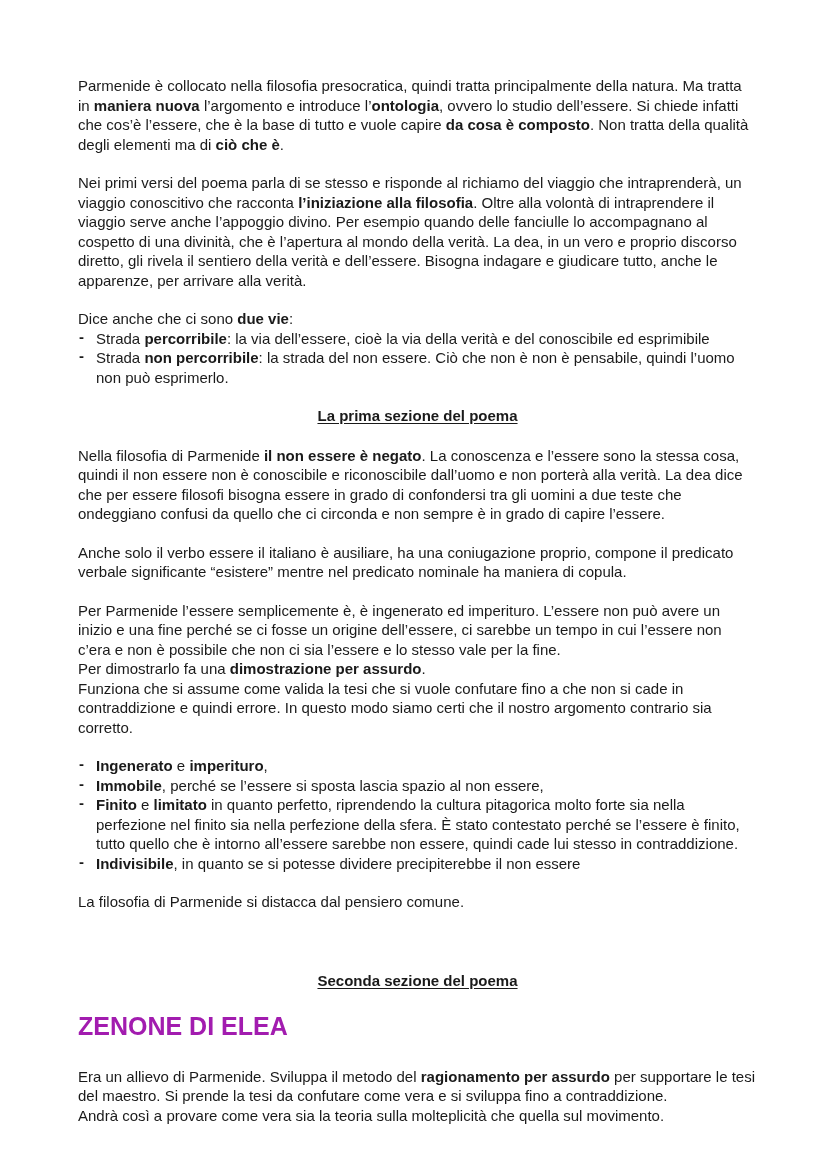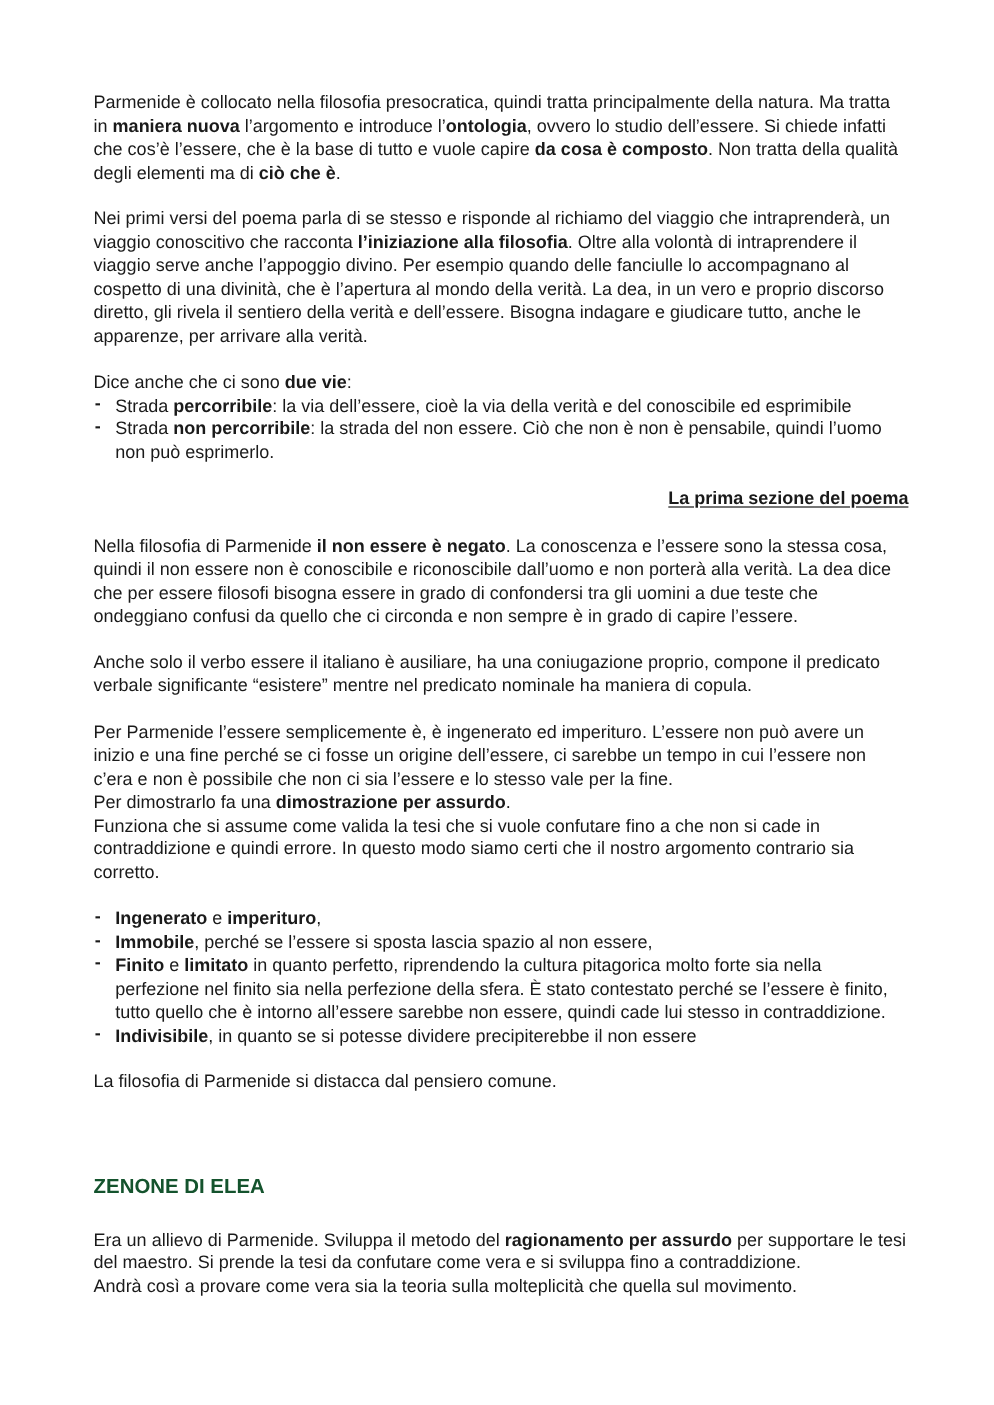--- a/index.html
+++ b/index.html
@@ -46,32 +46,32 @@
   }
   ul.bullets .li-text {
     flex: 1;
   }
   .b {
     font-weight: bold;
     margin-top: 38px;
   }
   p.section-heading {
     margin: 0 0 20px 0;
-    text-align: right;
+    text-align: center;
     font-weight: bold;
   }
   p.section-heading .u {
     text-decoration: underline;
     text-underline-offset: 2px;
   }
   h1.doc-h1 {
-    font-size: 17px;
+    font-size: 25px;
     font-weight: bold;
     margin: 7px 0 24px 0;
-    color: #14532d;
+    color: #a21caf;
   }
   .spacer {
     width: 100%;
   }
 </style>
 </head>
 <body>
 
 <main class="page">
   <article class="doc">
@@ -105,16 +105,17 @@
           <span class="dash">-</span>
           <span class="li-text"><span class="b">Finito</span><span> e </span><span class="b">limitato</span><span> in quanto perfetto, riprendendo la cultura pitagorica molto forte sia nella perfezione nel finito sia nella perfezione della sfera. È stato contestato perché se l’essere è finito, tutto quello che è intorno all’essere sarebbe non essere, quindi cade lui stesso in contraddizione.</span></span>
         </li>
         <li>
           <span class="dash">-</span>
           <span class="li-text"><span class="b">Indivisibile</span><span>, in quanto se si potesse dividere precipiterebbe il non essere</span></span>
         </li>
       </ul>
       <p class="block"><span>La filosofia di Parmenide si distacca dal pensiero comune.</span></p>
       <div class="spacer" style="height: 40px;"></div>
+      <p class="section-heading"><span class="u">Seconda sezione del poema</span></p>
       <h1 class="doc-h1">ZENONE DI ELEA</h1>
       <p class="block"><span>Era un allievo di Parmenide. Sviluppa il metodo del </span><span class="b">ragionamento per assurdo</span><span> per supportare le tesi del maestro. Si prende la tesi da confutare come vera e si sviluppa fino a contraddizione.</span><br><span>Andrà così a provare come vera sia la teoria sulla molteplicità che quella sul movimento.</span><br></p>
     </article>
 </main>
 
 </body></html>

